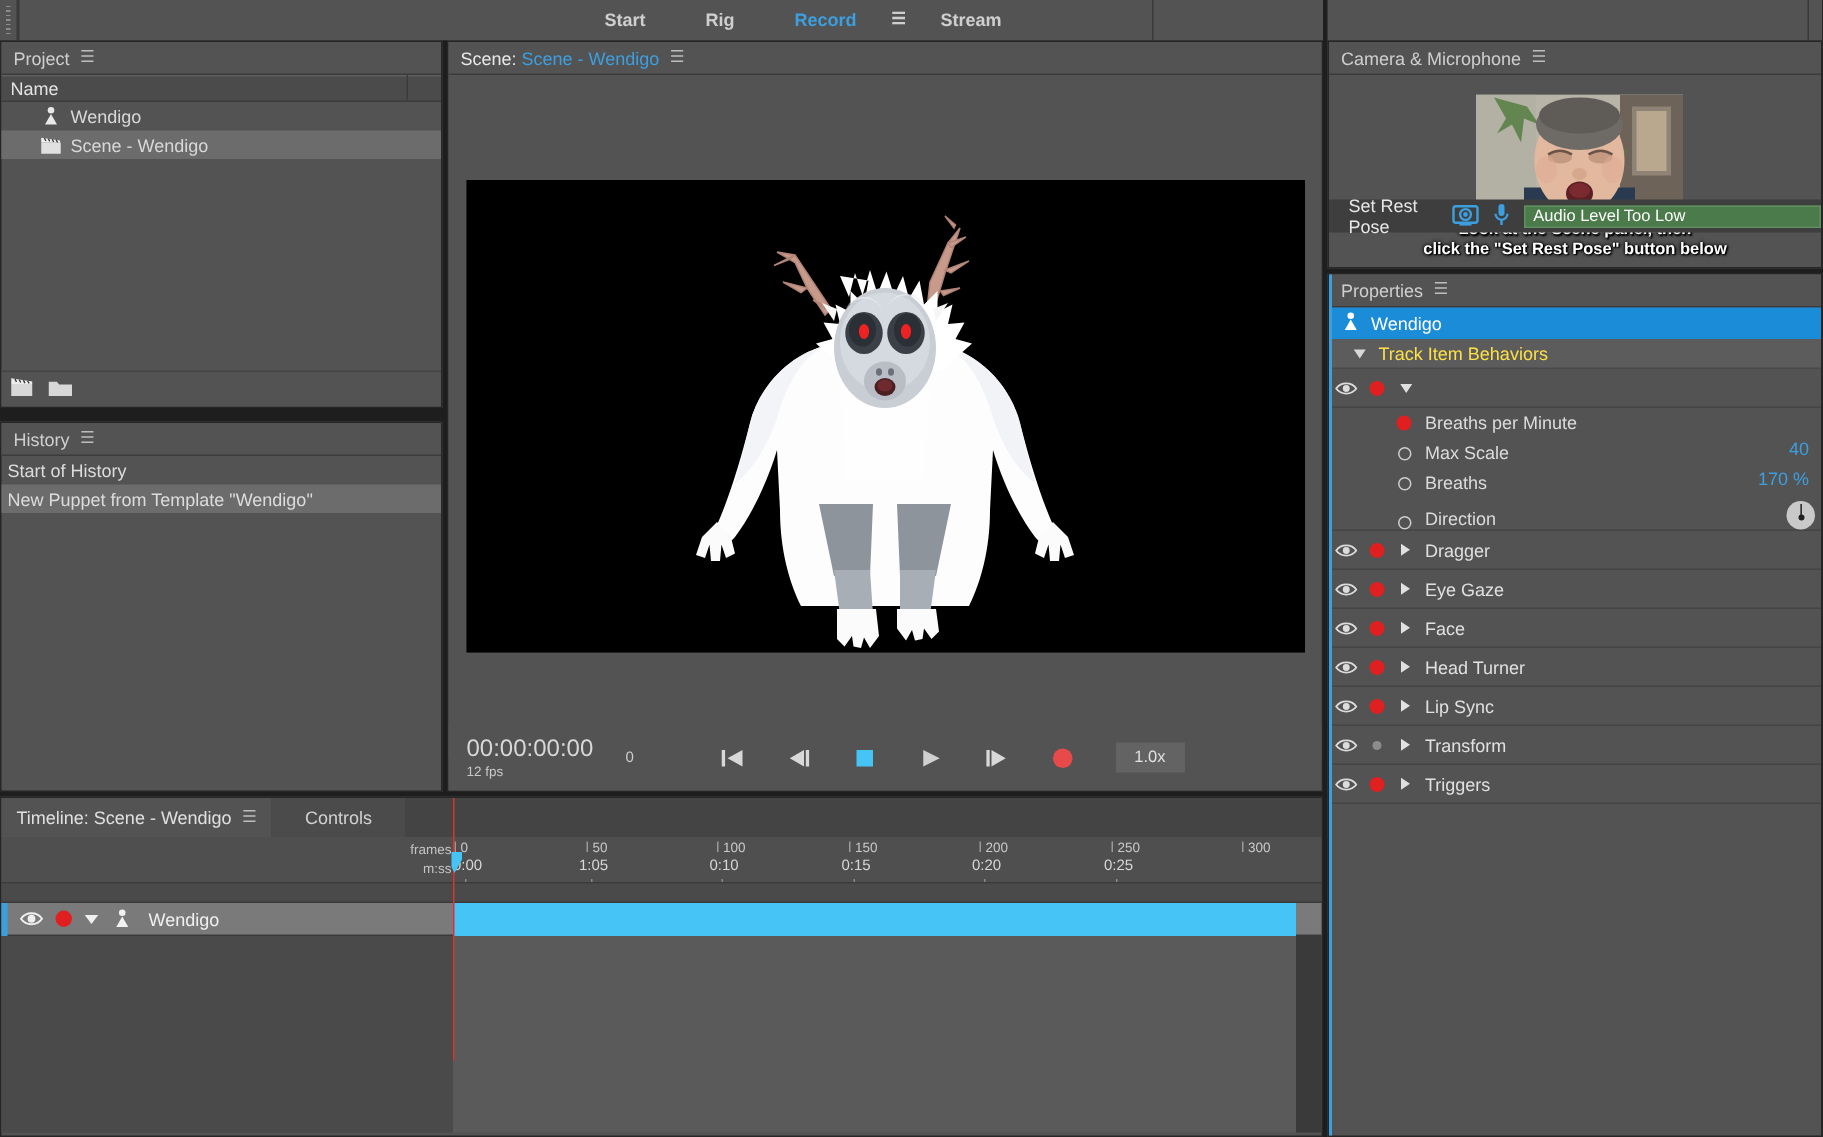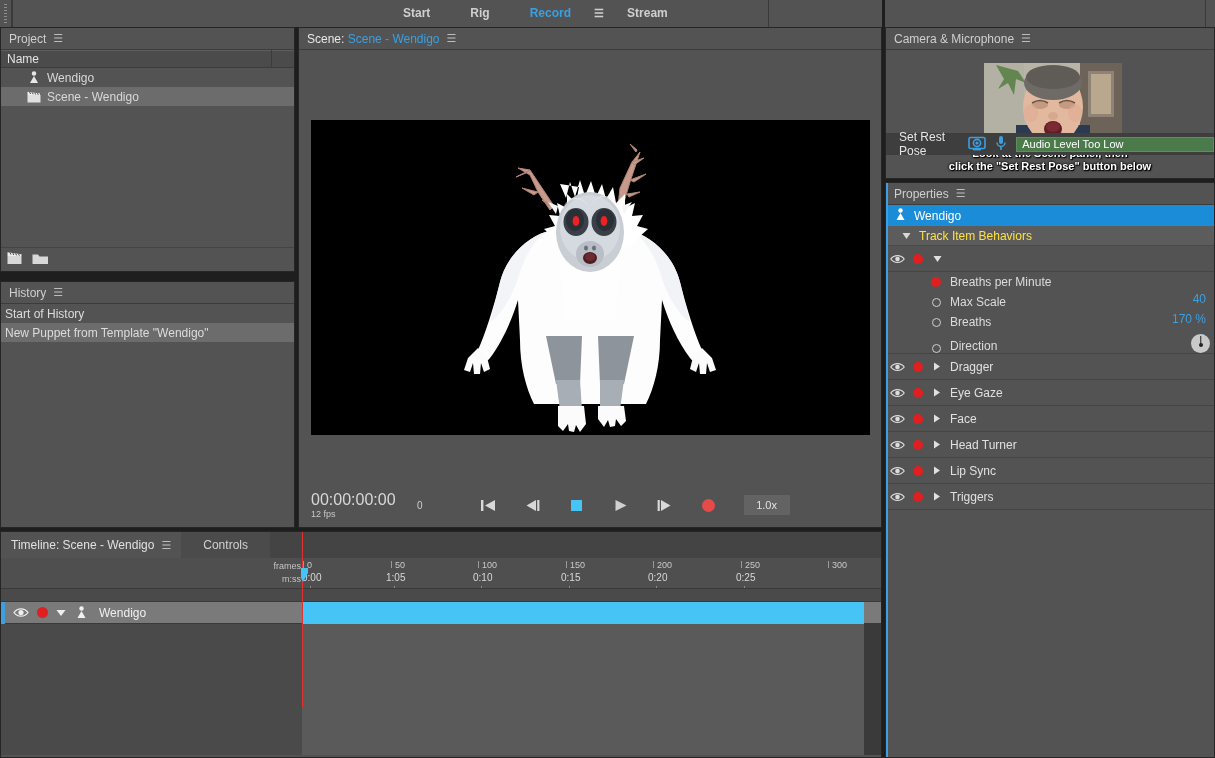--- a/index.html
+++ b/index.html
@@ -648,20 +648,37 @@
           <i class="dot"></i>
         </span>
       <span class="tri">
         <svg width="8" height="9" viewBox="0 0 8 9">
             <path d="M1 0.5 L7 4.5 L1 8.5 Z" fill="#e0e0e0"></path>
           </svg>
       </span>
       <span class="beh-name">Lip Sync</span>
     </div>
 
+    <div class="beh-row">
+      <span class="eye">
+        <svg width="15" height="10" viewBox="0 0 15 10">
+            <path d="M0.8 5 C4 0.5 11 0.5 14.2 5 C11 9.5 4 9.5 0.8 5 Z" fill="none" stroke="#dcdcdc" stroke-width="1.2"></path>
+            <circle cx="7.5" cy="5" r="2.3" fill="#dcdcdc"></circle>
+          </svg>
+      </span>
+      <span class="rec-dot">
+          <i class="dot off"></i>
+        </span>
+      <span class="tri">
+        <svg width="8" height="9" viewBox="0 0 8 9">
+            <path d="M1 0.5 L7 4.5 L1 8.5 Z" fill="#e0e0e0"></path>
+          </svg>
+      </span>
+      <span class="beh-name">Transform</span>
+    </div>
 
     <div class="beh-row">
       <span class="eye">
         <svg width="15" height="10" viewBox="0 0 15 10">
             <path d="M0.8 5 C4 0.5 11 0.5 14.2 5 C11 9.5 4 9.5 0.8 5 Z" fill="none" stroke="#dcdcdc" stroke-width="1.2"></path>
             <circle cx="7.5" cy="5" r="2.3" fill="#dcdcdc"></circle>
           </svg>
       </span>
       <span class="rec-dot">
           <i class="dot"></i>

